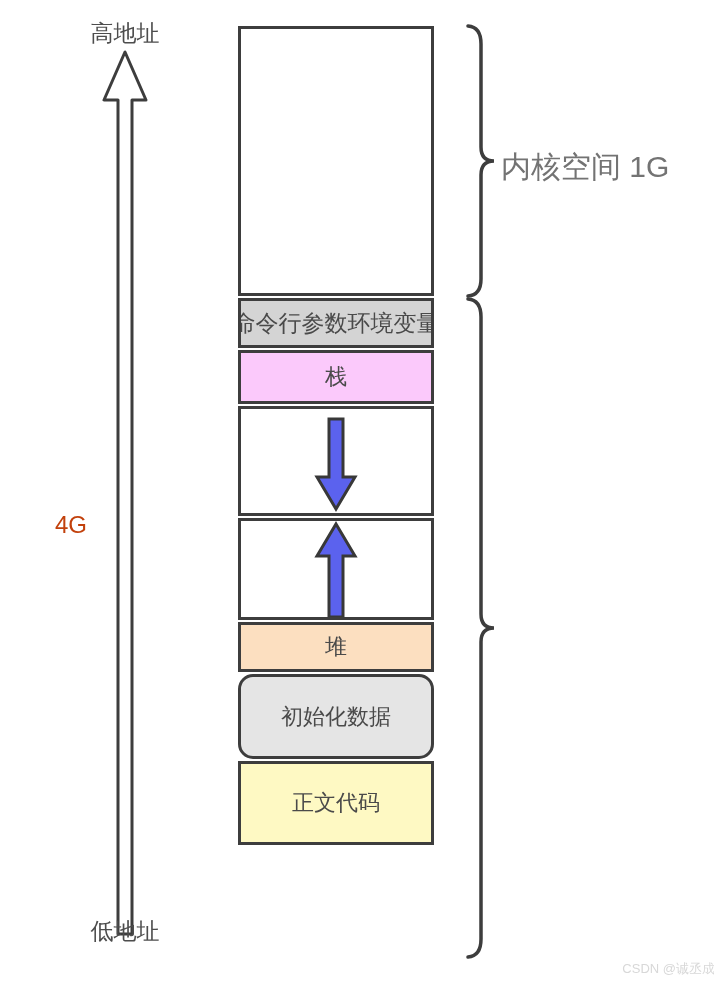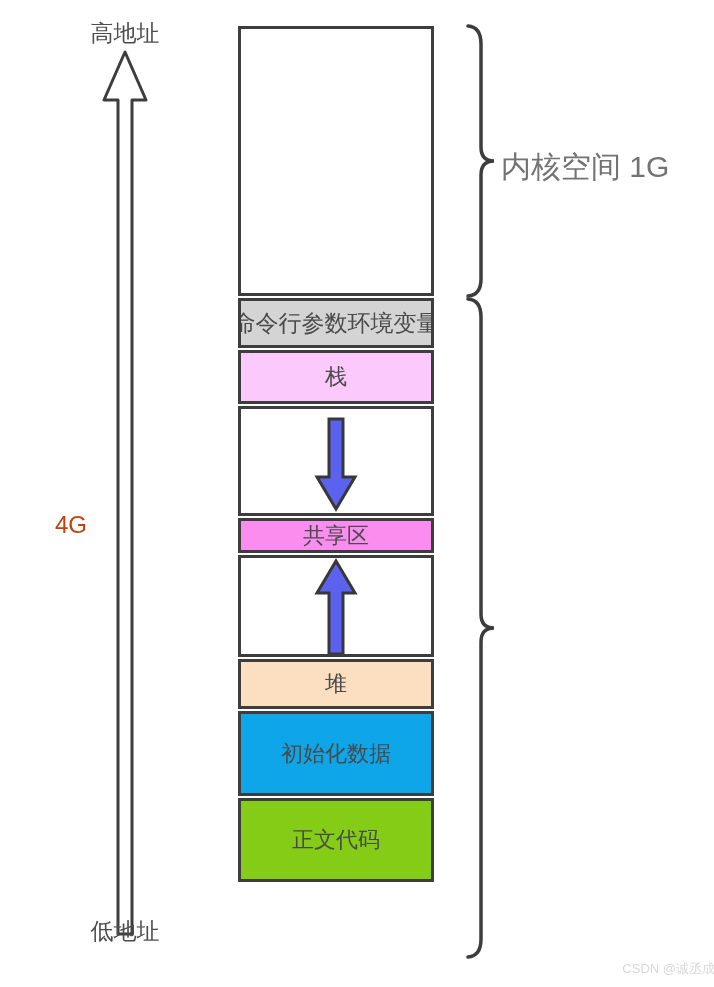--- a/index.html
+++ b/index.html
@@ -108,40 +108,37 @@
     <div class="segment" style="height: 54px; background-color: rgb(251, 201, 251); border-color: rgb(61, 61, 61);">
       <span class="seg-label">栈</span>
     </div>
 
     <div class="segment" style="height: 110px; background-color: rgb(255, 255, 255); border-color: rgb(61, 61, 61);">
       <svg class="blue-arrow down" width="44" height="96" viewBox="0 0 44 96">
         <polygon points="15,2 29,2 29,60 41,60 22,92 3,60 15,60" fill="#5b62ee" stroke="#383838" stroke-width="3" stroke-linejoin="miter"></polygon>
       </svg>
     </div>
 
-    <div class="segment" style="height: 35px; background-color: rgb(251, 141, 241); border-color: rgb(61, 61, 61);">
-      <span class="seg-label">共享区</span>
-    </div>
 
     <div class="segment" style="height: 102px; background-color: rgb(255, 255, 255); border-color: rgb(61, 61, 61);">
       <svg class="blue-arrow up" width="44" height="96" viewBox="0 0 44 96">
         <polygon points="22,3 41,35 29,35 29,96 15,96 15,35 3,35" fill="#5b62ee" stroke="#383838" stroke-width="3" stroke-linejoin="miter"></polygon>
       </svg>
     </div>
 
     <div class="segment" style="height: 50px; background-color: rgb(252, 223, 192); border-color: rgb(61, 61, 61);">
       <span class="seg-label">堆</span>
     </div>
 
 
-    <div class="segment" style="height: 85px; background-color: #0ea5e9; border-color: rgb(61, 61, 61);">
+    <div class="segment" style="height: 85px; background-color: #e5e5e5; border-color: rgb(61, 61, 61); border-radius: 15px;">
       <span class="seg-label">初始化数据</span>
     </div>
 
-    <div class="segment" style="height: 84px; background-color: #84cc16; border-color: rgb(61, 61, 61);">
+    <div class="segment" style="height: 84px; background-color: #fef9c3; border-color: rgb(61, 61, 61);">
       <span class="seg-label">正文代码</span>
     </div>
 
   </div>
 
   <svg class="braces-svg" width="254" height="987" viewBox="0 0 254 987">
     <path d="M 8 26 Q 21 27 21 44 L 21 147 Q 21 161 34 161 Q 21 161 21 175 L 21 279 Q 21 295 8 296" fill="none" stroke="#3d3d3d" stroke-width="3.5" stroke-linecap="round"></path>
     <path d="M 8 299 Q 21 300 21 317 L 21 614 Q 21 628 34 628 Q 21 628 21 642 L 21 939 Q 21 956 8 957" fill="none" stroke="#3d3d3d" stroke-width="3.5" stroke-linecap="round"></path>
   </svg>
   <div class="brace-label kernel">内核空间 1G</div>

